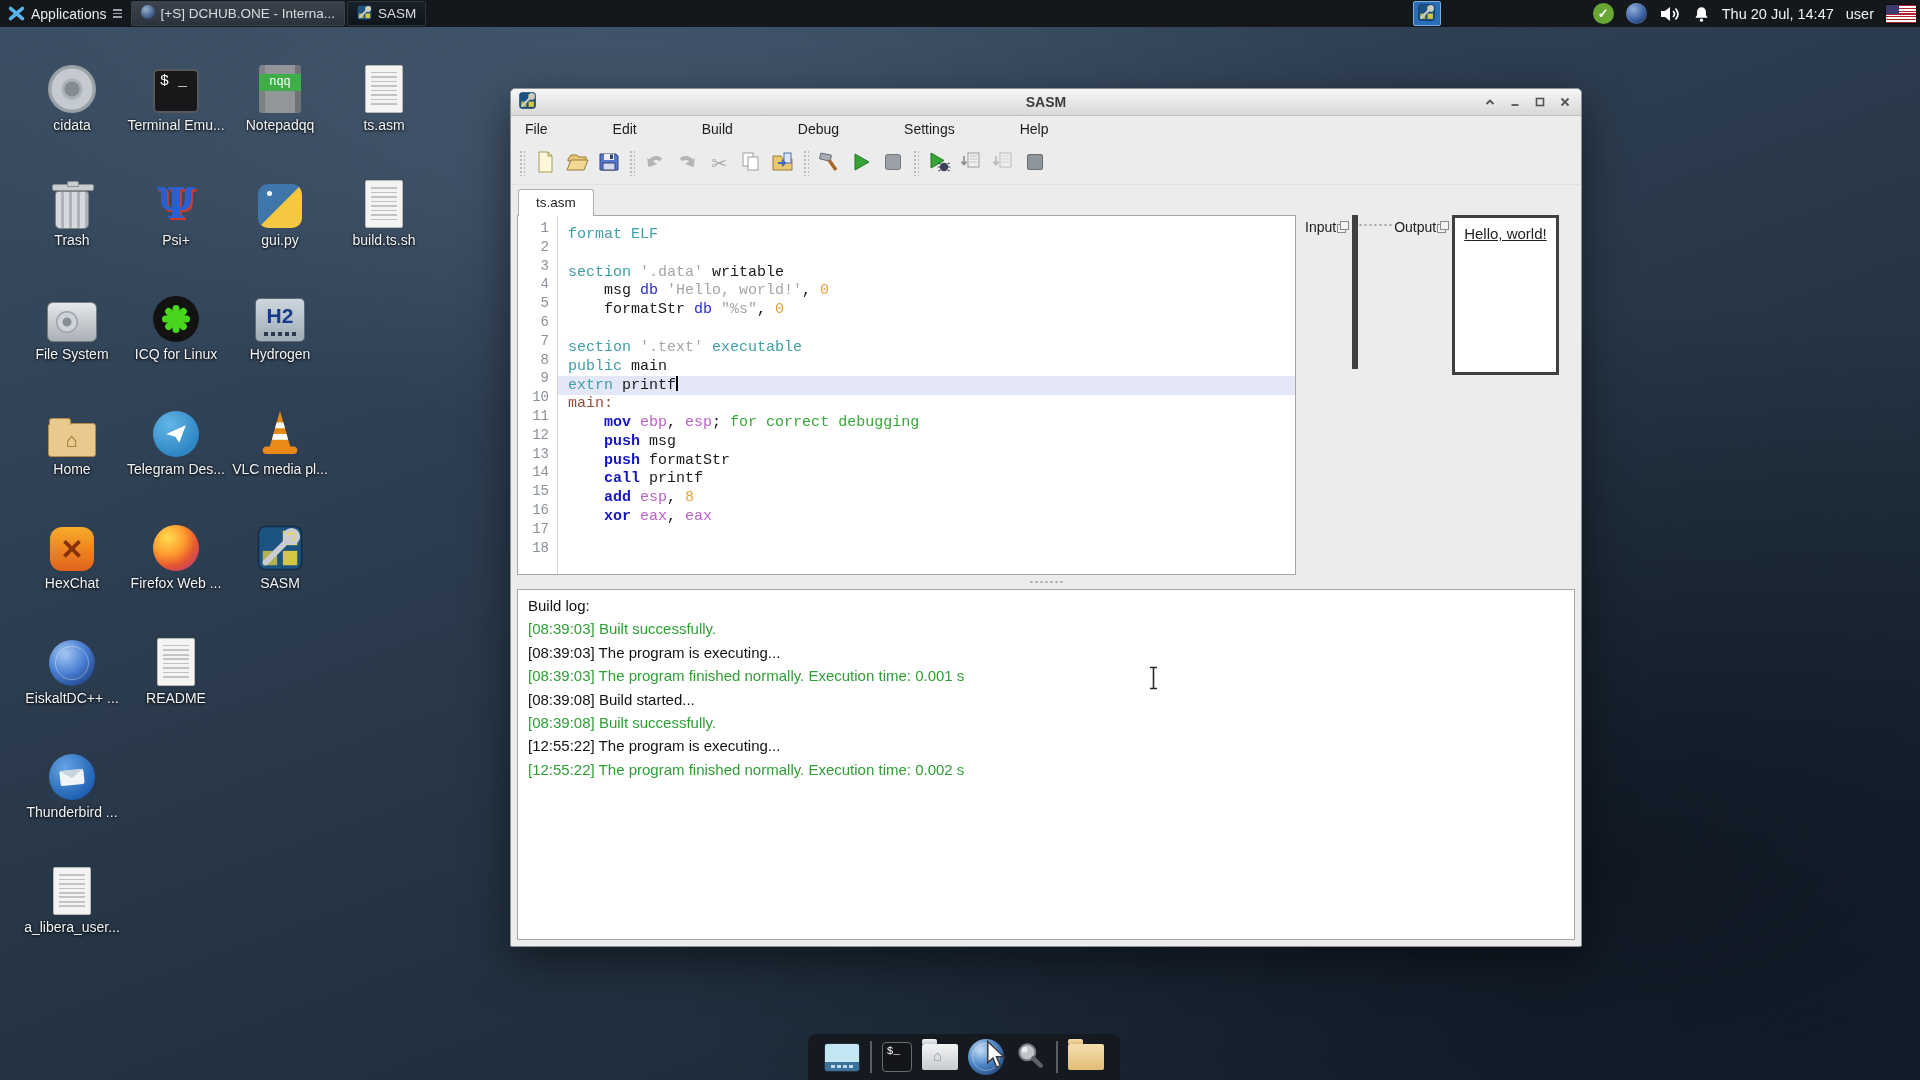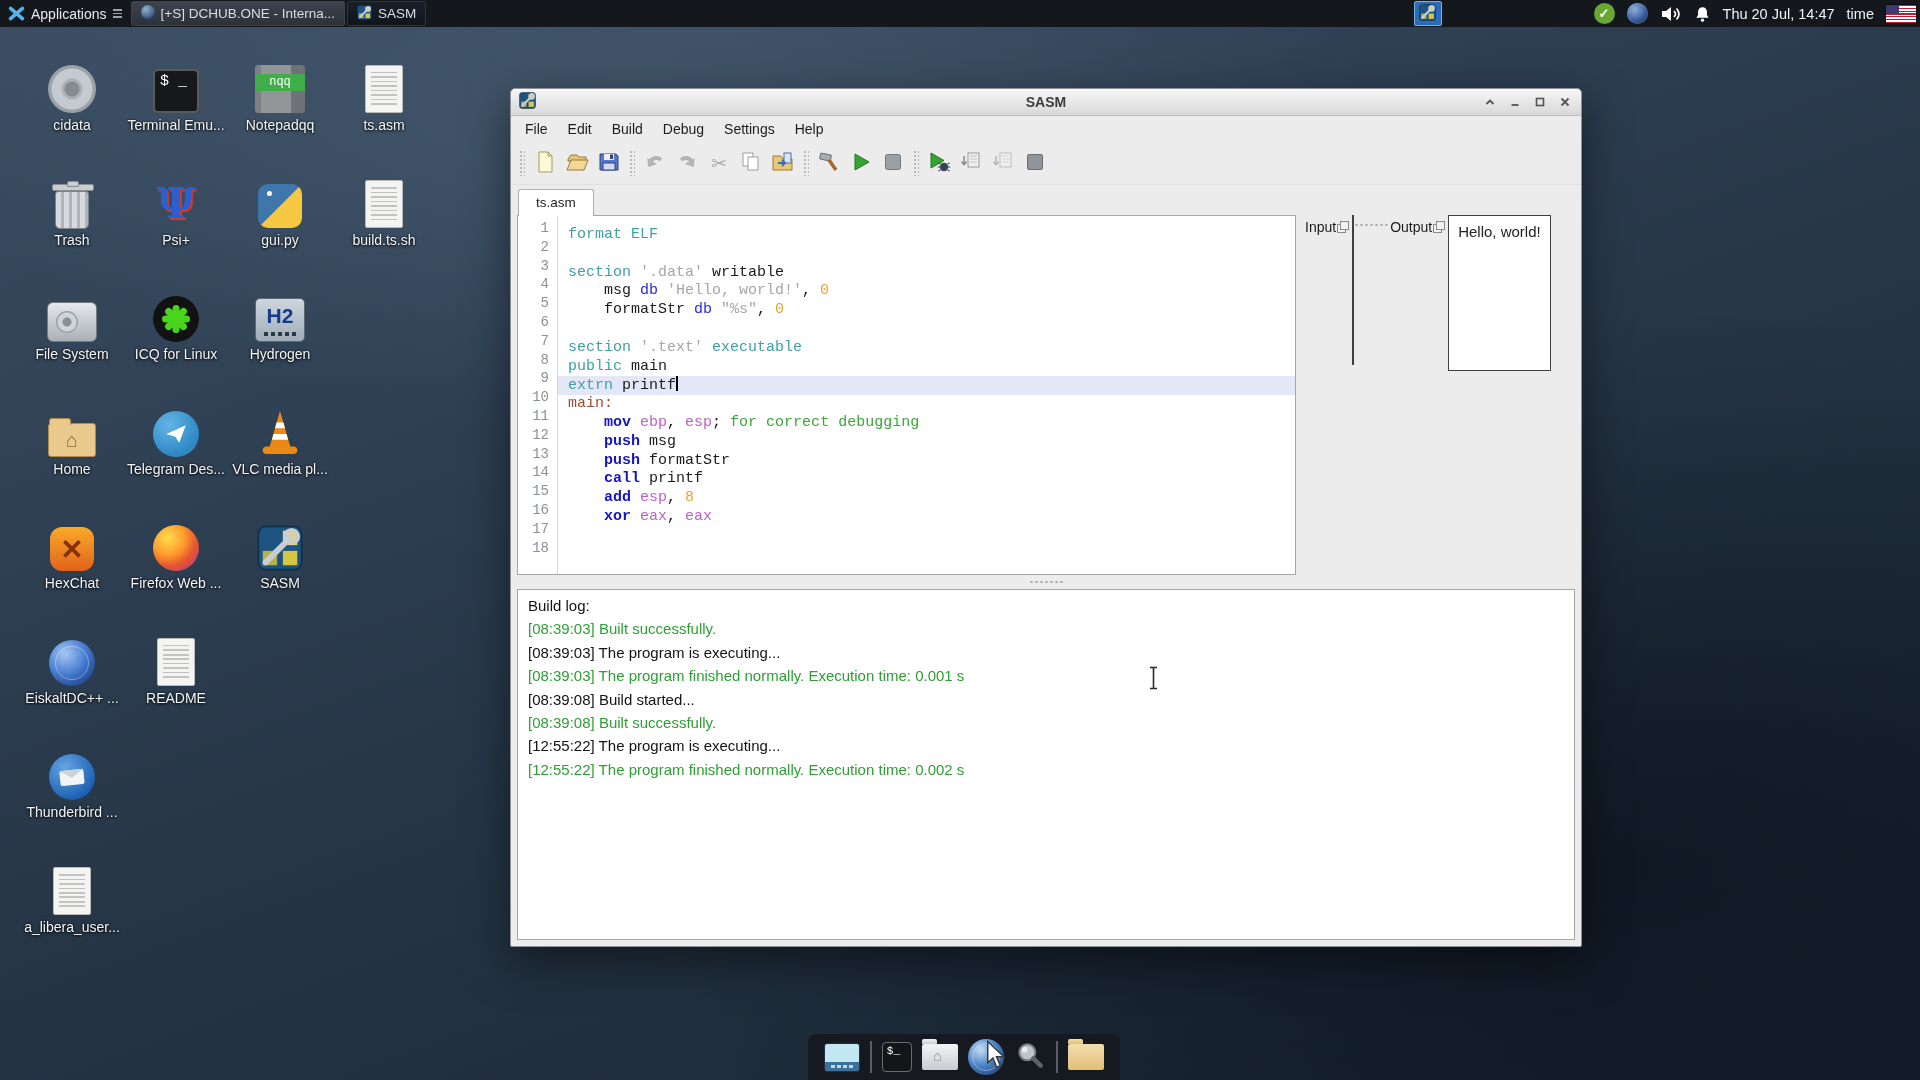--- a/index.html
+++ b/index.html
@@ -35,21 +35,21 @@
     background:repeating-linear-gradient(180deg,#b22234 0 1.4px,#ffffff 1.4px 2.77px);outline:1px solid rgba(0,0,0,.4);}
   .flag:before{content:"";position:absolute;left:0;top:0;width:13px;height:9.7px;background:#3c3b6e;}
   
   .desk-icon{position:absolute;width:104px;text-align:center;cursor:default;}
   .desk-icon .art{height:58px;display:flex;align-items:flex-end;justify-content:center;}
   .desk-icon .cap{margin-top:4px;font-size:14px;color:#f4f6f8;text-shadow:0 1px 3px rgba(0,0,0,.9),0 0 2px rgba(0,0,0,.7);
     white-space:nowrap;}
   .ic-disc{width:48px;height:48px;border-radius:50%;background:radial-gradient(circle,#848b91 0 7px,#aab1b7 8px 10px,#c4cacf 11px 20px,#9aa1a7 21px 24px);}
   .ic-term{width:46px;height:44px;background:#17181a;border:2px solid #57595c;border-radius:5px;
     color:#fff;font-family:"Liberation Mono",monospace;font-size:15px;text-align:left;padding:2px 0 0 5px;box-sizing:border-box;}
-  .ic-nqq{width:50px;height:48px;background:linear-gradient(90deg,#7d8084 0 6px,#939699 6px 36px,#6f7276 36px);border-radius:3px;padding-top:9px;box-sizing:border-box;}
+  .ic-nqq{width:42px;height:48px;background:linear-gradient(90deg,#7d8084 0 6px,#939699 6px 36px,#6f7276 36px);border-radius:3px;padding-top:9px;box-sizing:border-box;}
   .ic-nqq .band{height:17px;background:#3fae49;color:#fff;font:12px "Liberation Mono",monospace;line-height:17px;text-align:center;}
   .ic-doc{width:38px;height:48px;background:#f4f4f2;border:1px solid #b9b9b6;border-radius:2px;padding:6px 5px;box-sizing:border-box;}
   .ic-doc .lines{height:100%;background:repeating-linear-gradient(180deg,#c3c3c1 0 1.5px,transparent 1.5px 4.5px);}
   .ic-trash{width:36px;height:46px;position:relative;}
   .ic-trash .lid{position:absolute;top:2px;left:-2px;width:40px;height:5px;background:#c9ced2;border:1px solid #888d91;border-radius:2px;}
   .ic-trash .lid:before{content:"";position:absolute;top:-4px;left:14px;width:10px;height:4px;background:#c9ced2;border:1px solid #888d91;border-radius:2px 2px 0 0;}
   .ic-trash .bin{position:absolute;top:9px;left:1px;width:32px;height:36px;border:1px solid #7e8387;border-radius:3px 3px 5px 5px;
     background:repeating-linear-gradient(90deg,#d6dade 0 5px,#aeb4b9 5px 8px);}
   .ic-psi{font:bold 42px "DejaVu Serif",serif;color:#2b5fd0;text-shadow:2px 2px 0 #cf3a2a;line-height:48px;}
   .ic-py{width:44px;height:44px;border-radius:10px;background:linear-gradient(135deg,#3f77ad 0 49%,#f6c842 51%);position:relative;}
@@ -78,21 +78,21 @@
   .ic-tb .env:before{content:"";position:absolute;left:0;top:0;border:12px solid transparent;border-top:8px solid #c9d4de;border-bottom:none;width:0;}
   
   .win{position:absolute;left:510px;top:88px;width:1070px;height:857px;background:#ececec;
     border:1px solid #8d9298;border-radius:5px 5px 2px 2px;box-shadow:0 14px 45px rgba(0,0,0,.5);
     display:flex;flex-direction:column;font-size:14px;color:#1c1c1c;}
   .titlebar{height:26px;background:linear-gradient(#f7f7f7,#d8d8d8);border-bottom:1px solid #bdbdbd;
     border-radius:5px 5px 0 0;display:flex;align-items:center;position:relative;padding:0 8px;}
   .title{position:absolute;left:0;right:0;text-align:center;font-weight:bold;color:#3c3c3c;font-size:14px;}
   .winctl{margin-left:auto;display:flex;gap:9px;z-index:2;}
   .winctl .b{width:16px;height:16px;display:flex;align-items:center;justify-content:center;}
-  .menubar{height:26px;display:flex;align-items:center;background:#ececec;padding-left:4px;}
+  .menubar{height:26px;display:flex;align-items:center;background:#ececec;padding-left:4px;gap:45px;}
   .menubar .mi{padding:3px 10px;border-radius:2px;}
   .toolbar{height:42px;display:flex;align-items:center;background:#ececec;padding-left:4px;border-bottom:1px solid #e0e0e0;}
   .tb-handle{width:6px;height:26px;margin:0 4px;background:radial-gradient(circle,#b9b9b9 1px,transparent 1.3px);background-size:4px 4px;}
   .tb-btn{width:30px;height:30px;display:flex;align-items:center;justify-content:center;margin:0 1px;border-radius:3px;}
   .main-row{height:390px;display:flex;padding:0 6px;}
   .left-col{flex:1;display:flex;flex-direction:column;min-width:0;}
   .tabbar{height:30px;display:flex;align-items:flex-end;}
   .tab{background:#fff;border:1px solid #adadb2;border-bottom:none;border-radius:3px 3px 0 0;
     padding:5px 17px 6px;font-size:13.5px;position:relative;top:1px;margin-left:1px;color:#222;}
   .editor{flex:1;border:1px solid #a5a5aa;background:#fff;display:flex;overflow:hidden;}
@@ -101,21 +101,21 @@
   .codearea{flex:1;padding-top:10px;font:15px/18.8px "Liberation Mono",monospace;color:#1a1a1a;}
   .cl{height:18.8px;padding-left:10px;white-space:pre;}
   .cl.cur{background:#e4e7f8;}
   .tk-k{color:#3fa0a6;} .tk-d{color:#2a2ad4;} .tk-i{color:#1515c3;font-weight:bold;text-align:right;}
   .tk-r{color:#bb62c8;} .tk-n{color:#e9a13c;} .tk-s{color:#a6a6a6;}
   .tk-c{color:#3aa63a;} .tk-l{color:#9e4a32;} .tk-t{color:#1a1a1a;}
   .caret{display:inline-block;width:1.5px;height:15px;background:#000;vertical-align:-2px;}
   .vsplit{width:7px;}
   .io-col{width:272px;display:flex;padding-top:30px;box-sizing:border-box;}
   .io-head{height:24px;display:flex;align-items:center;justify-content:space-between;padding:0 2px;}
-  .io-box{border:1px solid #404040;background:#fff;}
+  .io-box{border:3px solid #404040;background:#fff;text-decoration:underline;}
   .io-box.input{height:148px;}
   .io-box.output{height:140px;padding:7px 9px;font-size:15px;color:#222;box-sizing:content-box;}
   .dots-h{height:20px;display:flex;align-items:center;justify-content:center;}
   .dots-h i{width:34px;height:4px;background:radial-gradient(circle,#a9a9a9 1px,transparent 1.3px);background-size:5px 4px;}
   .hsplit{height:14px;display:flex;align-items:center;justify-content:center;}
   .hsplit i{width:34px;height:4px;background:radial-gradient(circle,#a9a9a9 1px,transparent 1.3px);background-size:5px 4px;}
   .logpanel{flex:1;margin:0 6px 6px;border:1px solid #a5a5aa;background:#fff;padding:4px 10px;
     font-size:15px;line-height:23.4px;overflow:hidden;}
   .log-line.green{color:#2f9e35;}
   .log-line.black{color:#131313;}
@@ -183,21 +183,21 @@
     <div class="globe-dot"></div>
     <svg width="22" height="18" viewBox="0 0 22 18">
         <path d="M2 6 h4 l5 -4 v14 l-5 -4 h-4 z" fill="#fff"></path>
         <path d="M14 6 q3 3 0 6 M16.5 3.5 q5 5.5 0 11" stroke="#fff" fill="none" stroke-width="1.7"></path>
       </svg>
     <svg width="17" height="18" viewBox="0 0 20 20">
         <path d="M10 2 a5.2 5.2 0 0 1 5.2 5.2 v4 l2 3.2 h-14.4 l2 -3.2 v-4 a5.2 5.2 0 0 1 5.2 -5.2 z" fill="#fff"></path>
         <circle cx="10" cy="17.3" r="1.9" fill="#fff"></circle>
       </svg>
     <span class="clock">Thu 20 Jul, 14:47</span>
-    <span class="user-lbl">time</span>
+    <span class="user-lbl">user</span>
     <div class="flag"></div>
   </div>
 </div>
 
 <div id="desktop">
     <div class="desk-icon" style="left: 20px; top: 55px;">
       <div class="art">
         <div class="ic-disc"></div>
       </div>
                <div class="cap">cidata</div>

